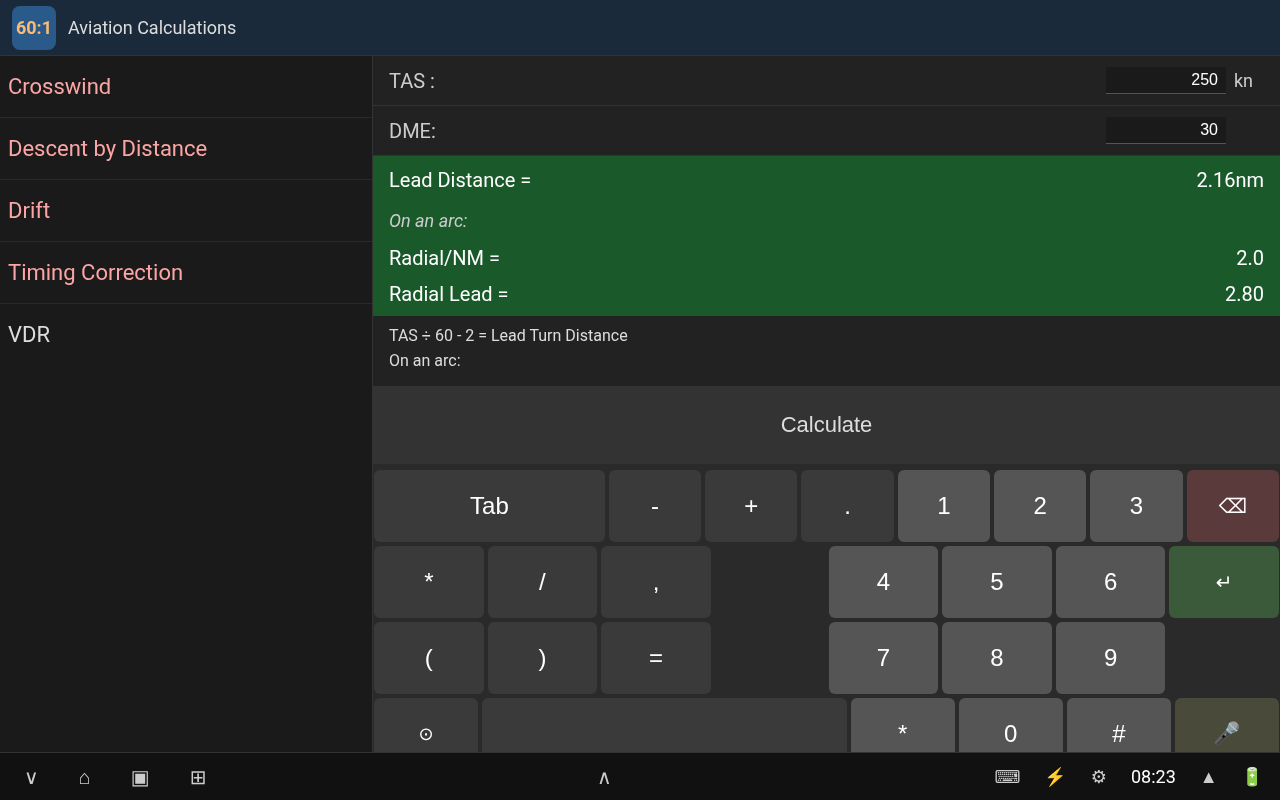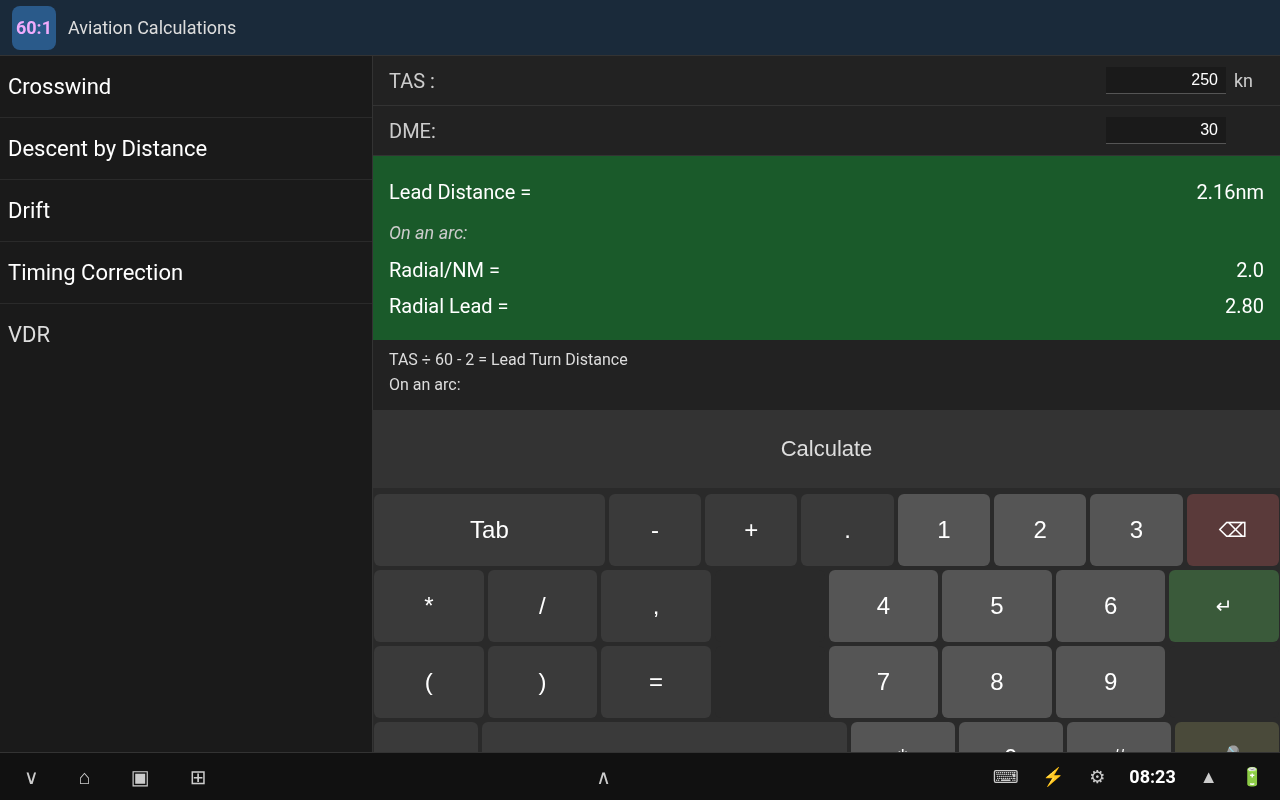--- a/index.html
+++ b/index.html
@@ -25,21 +25,21 @@
     }
     #app-icon {
       width: 44px;
       height: 44px;
       background: #2a5a8a;
       border-radius: 8px;
       display: flex;
       align-items: center;
       justify-content: center;
       font-size: 18px;
-      color: #f0abfc;
+      color: #fdba74;
       font-weight: bold;
     }
     #app-title {
       color: #ddd;
       font-size: 18px;
       font-weight: 400;
     }
 
     
     #main {
@@ -51,21 +51,21 @@
     
     #sidebar {
       width: 373px;
       background: #1a1a1a;
       display: flex;
       flex-direction: column;
       border-right: 1px solid #333;
     }
     .sidebar-item {
       padding: 18px 8px;
-      color: #ffffff;
+      color: #fca5a5;
       font-size: 22px;
       font-weight: 400;
       border-bottom: 1px solid #2a2a2a;
       cursor: pointer;
     }
     .sidebar-item.active {
       background: #1a4a7a;
       color: #fff;
     }
     .sidebar-item-partial {
@@ -118,21 +118,21 @@
     }
     .input-unit {
       color: #ccc;
       font-size: 18px;
       margin-left: 8px;
       width: 30px;
     }
 
     .result-section {
       background: #1a5a2a;
-      padding: 16px 16px;
+      padding: 4px 16px;
     }
     .result-row {
       display: flex;
       align-items: center;
       min-height: 40px;
     }
     .result-label {
       color: #fff;
       font-size: 20px;
       flex: 1;
@@ -219,21 +219,21 @@
     }
     .sys-btn {
       color: #ccc;
       font-size: 20px;
       cursor: pointer;
       padding: 4px 8px;
     }
     #sys-time {
       color: #fff;
       font-size: 18px;
-      font-weight: bold;
+      font-weight: normal;
     }
     .sys-icon {
       color: #ccc;
       font-size: 18px;
     }
 
     
     .sys-center {
       flex: 1;
       display: flex;

